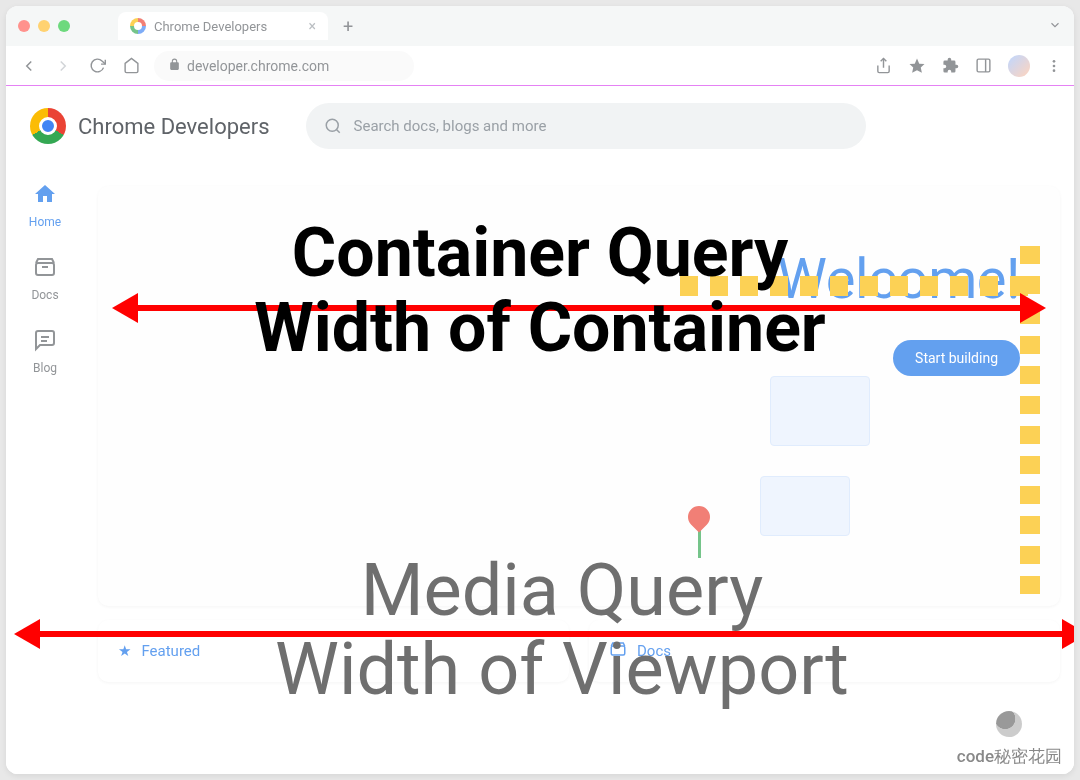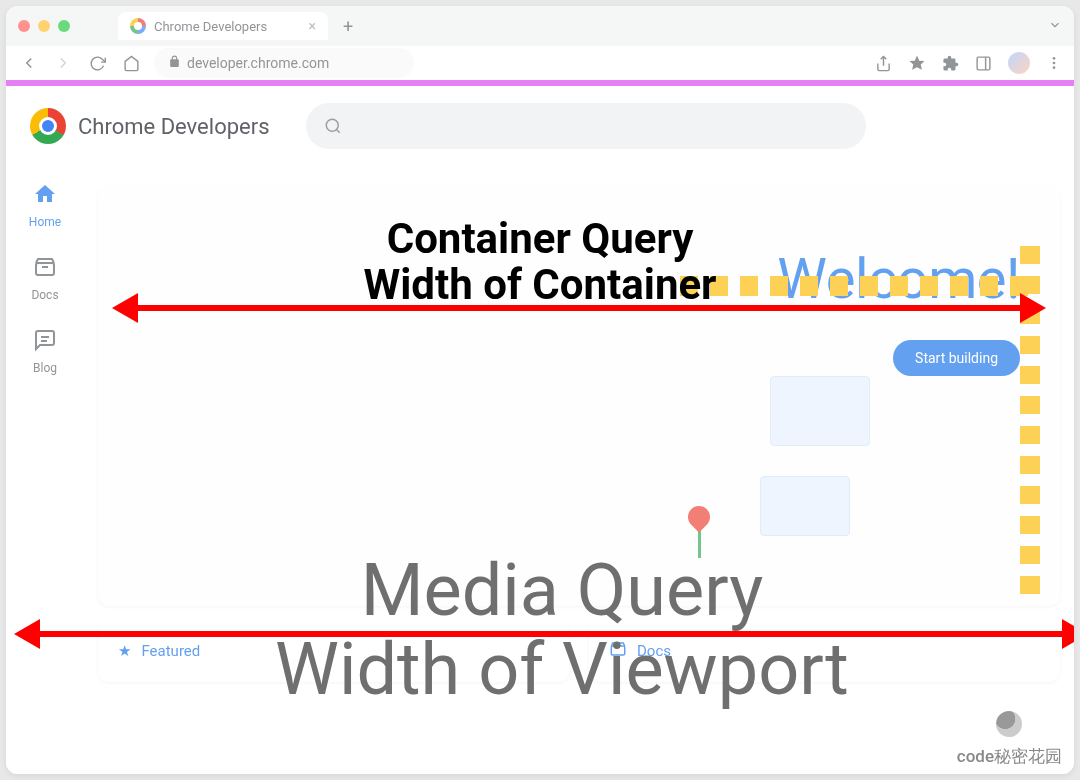--- a/index.html
+++ b/index.html
@@ -9,21 +9,21 @@
     .win-dot { width: 12px; height: 12px; border-radius: 50%; margin-right: 2px; }
     .win-dot.r { background: #ff5f57; }
     .win-dot.y { background: #ffbd2e; }
     .win-dot.g { background: #28c840; }
     .tab { background: #fff; border-radius: 8px 8px 0 0; padding: 6px 12px; display: flex; align-items: center; gap: 8px; margin-left: 40px; font-size: 13px; color: #5f6368; width: 210px; }
     .tab-favicon { width: 16px; height: 16px; border-radius: 50%; background: conic-gradient(#ea4335 0 90deg,#4285f4 90deg 180deg,#34a853 180deg 270deg,#fbbc05 270deg 360deg); position:relative;}
     .tab-favicon::after{content:"";position:absolute;inset:4px;background:#fff;border-radius:50%}
     .tab-close { margin-left: auto; color: #9aa0a6; font-size: 14px; }
     .tab-new { width: 28px; height: 28px; border-radius: 50%; color: #5f6368; font-size: 18px; display: flex; align-items: center; justify-content: center; }
     .expand-tab { margin-left: auto; color:#5f6368; }
-    .addressbar { display: flex; align-items: center; height: 40px; padding: 4px 12px; gap: 12px; background: #fff; border-bottom: 6px solid #d946ef; }
+    .addressbar { display: flex; align-items: center; height: 40px; padding: 4px 12px; gap: 12px; background: #fff; border-bottom: 1px solid #d946ef; }
     .nav-btn { width: 22px; height: 22px; display: flex; align-items: center; justify-content: center; color: #5f6368; }
     .nav-btn.dis { color: #bdc1c6; }
     .omnibox { flex: 0 1 auto; background:#f8f8f8; border-radius: 18px; height: 30px; display: flex; align-items: center; padding: 0 14px; gap: 6px; font-size: 14px; color: #5f6368; width: 260px;}
     .lock-icon { color:#5f6368; }
     .right-icons { margin-left:auto; display:flex; gap:16px; align-items:center; }
     .right-icons .ico { color:#5f6368; display:flex;align-items:center;justify-content:center; }
     .star-icon { color:#1a73e8; }
     .avatar { width: 22px; height: 22px; border-radius: 50%; background: linear-gradient(135deg,#a0c4ff,#ffc09f); }
     .content-area { display:flex; height: calc(100% - 80px); position: relative; background:#fff; }
     .site-header{ position:absolute; top:0; left:0; right:0; height:80px; display:flex; align-items:center; padding: 0 24px; gap:36px; background:#fff; z-index:2; }
@@ -47,21 +47,21 @@
     .panel{position:absolute;background:#e8f0fe;border:1px solid #d2e3fc;border-radius:4px;}
     .panel1{right:180px;top:160px;width:100px;height:70px;}
     .panel2{right:200px;top:260px;width:90px;height:60px;}
     .flower{position:absolute;right:340px;top:290px;}
     .flower .petal{width:22px;height:22px;background:#ea4335;border-radius:50% 50% 0 50%;transform:rotate(45deg);}
     .flower .stem{width:3px;height:30px;background:#34a853;margin:0 auto;}
     .bottom-cards{display:flex;gap:20px;margin-top:14px;}
     .bc{flex:1;background:#fff;border-radius:10px;box-shadow:0 1px 3px rgba(0,0,0,.06);padding:20px;display:flex;align-items:center;gap:10px;color:#1a73e8;font-size:15px;}
     .overlay-haze{position:absolute;inset:0;background:rgba(255,255,255,.32);pointer-events:none;}
     .overlay-text{position:absolute;left:0;right:0;text-align:center;font-weight:700;pointer-events:none;}
-    .ov1{top:210px;font-size:42px;line-height:1.1;color:#000;}
+    .ov1{top:210px;font-size:68px;line-height:1.1;color:#000;}
     .ov2{top:545px;font-size:72px;line-height:1.1;color:#6f6f6f;font-weight:400;padding-left:44px;}
     .arrow{position:absolute;height:6px;background:#ff0000;}
     .arrow::before,.arrow::after{content:"";position:absolute;top:-12px;width:0;height:0;border-top:15px solid transparent;border-bottom:15px solid transparent;}
     .arrow::before{left:-22px;border-right:26px solid #ff0000;}
     .arrow::after{right:-22px;border-left:26px solid #ff0000;}
     .arrow1{left:128px;right:50px;top:299px;}
     .arrow2{left:30px;right:8px;top:625px;}
     .watermark{position:absolute;right:18px;bottom:12px;display:flex;align-items:center;gap:8px;color:#888;font-size:17px;font-weight:500;flex-direction:column;}
     .wm-logo{width:26px;height:26px;border-radius:50%;background:radial-gradient(circle at 35% 30%,#999 0 40%,#ccc 42% 100%);}
   </style>
@@ -155,20 +155,21 @@
     <div class="site-header">
       <div class="brand">
         <span class="chrome-logo"></span>
         <span class="brand-title">Chrome Developers</span>
       </div>
       <div class="site-search">
         <svg width="18" height="18" viewBox="0 0 24 24" fill="none" stroke="currentColor" stroke-width="2">
             <circle cx="11" cy="11" r="8"></circle>
             <line x1="21" y1="21" x2="16.65" y2="16.65"></line>
           </svg>
+        <span>Search docs, blogs and more</span>
       </div>
     </div>
 
     <div class="sidebar">
       <div class="side-item active">
         <span class="icon"><svg width="24" height="24" viewBox="0 0 24 24" fill="currentColor">
               <path d="M10 20v-6h4v6h5v-8h3L12 3 2 12h3v8z"></path>
             </svg></span>
         <span>Home</span>
       </div>

